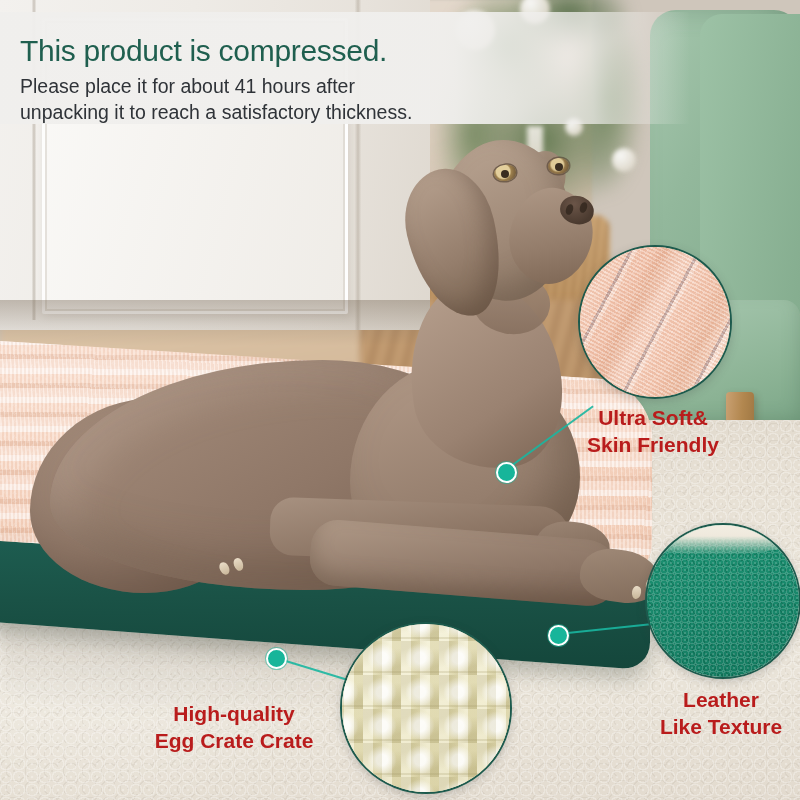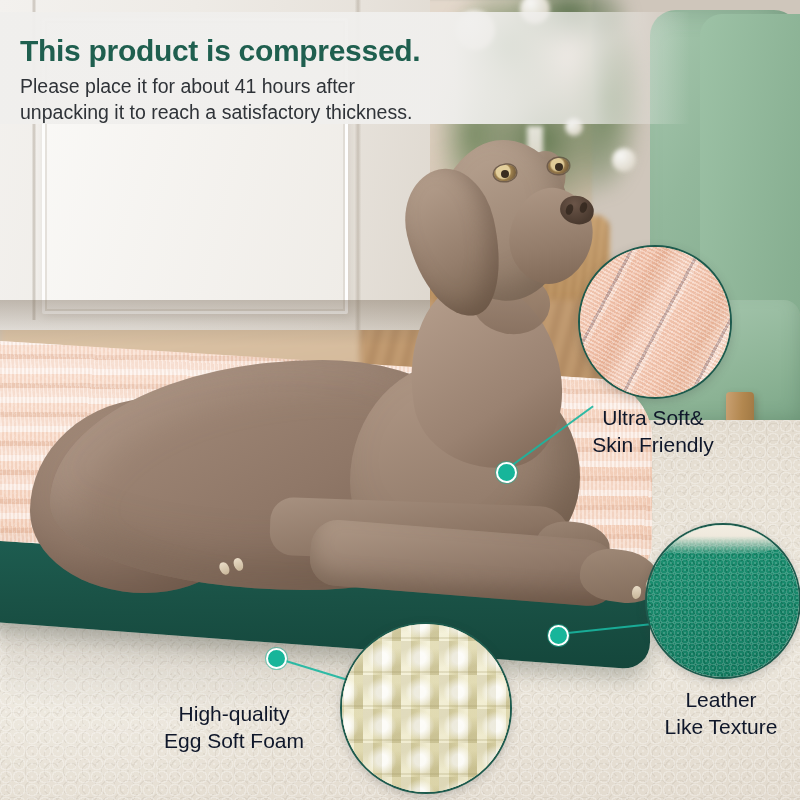--- a/index.html
+++ b/index.html
@@ -323,39 +323,39 @@
   .banner{
     position:absolute;left:0;top:12px;width:690px;height:112px;
     background:linear-gradient(90deg,
       rgba(240,239,237,.96) 0%,
       rgba(240,239,237,.95) 66%,
       rgba(240,239,237,.72) 86%,
       rgba(240,239,237,0) 100%);
   }
   .banner-title{
     position:absolute;left:20px;top:22px;
-    font-size:30px;font-weight:700;letter-spacing:-.3px;
+    font-size:30px;font-weight:400;letter-spacing:-.3px;
     color:#1f5f4f;white-space:nowrap;
   }
   .banner-sub{
     position:absolute;left:20px;top:61px;
     font-size:19.5px;font-weight:400;line-height:26px;
     color:#2f3338;white-space:pre-line;
   }
 
   
   .bubble{
     position:absolute;border-radius:50%;overflow:hidden;
     border:2.5px solid #1d5a4d;
     box-shadow:0 3px 10px rgba(60,60,60,.22);
   }
   .bubble-label{
     position:absolute;
-    font-size:21px;line-height:27px;font-weight:400;
-    color:#0f172a;white-space:pre-line;text-align:center;
+    font-size:21px;line-height:27px;font-weight:700;
+    color:#b91c1c;white-space:pre-line;text-align:center;
   }
 
   
   .sw-plush{
     position:absolute;inset:-12%;
     background:
       linear-gradient(118deg,
         #ffffff 0%, #fdf7f3 16%,
         #f6cfbb 20%, #f2c0a8 36%,
         #e9b398 40%, #f7d2c0 48%,
@@ -531,21 +531,21 @@
   </div>
   <div class="bubble-label" style="left:563px;top:404px;width:180px;">Ultra Soft&amp;
 Skin Friendly</div>
 
   <div class="bubble" style="left:340px;top:622px;width:168px;height:168px;">
     <div class="sw-foam"></div>
     <div class="sw-foam-bumps"></div>
     <div class="sw-foam-wave"></div>
   </div>
   <div class="bubble-label" style="left:122px;top:700px;width:224px;">High-quality
-Egg Soft Foam</div>
+Egg Crate Crate</div>
 
   <div class="bubble" style="left:645px;top:523px;width:152px;height:152px;">
     <div class="sw-leather"></div>
     <div class="sw-leather-grain"></div>
     <div class="sw-leather-top"></div>
   </div>
   <div class="bubble-label" style="left:635px;top:686px;width:172px;">Leather
 Like Texture</div>
 
 </div>

